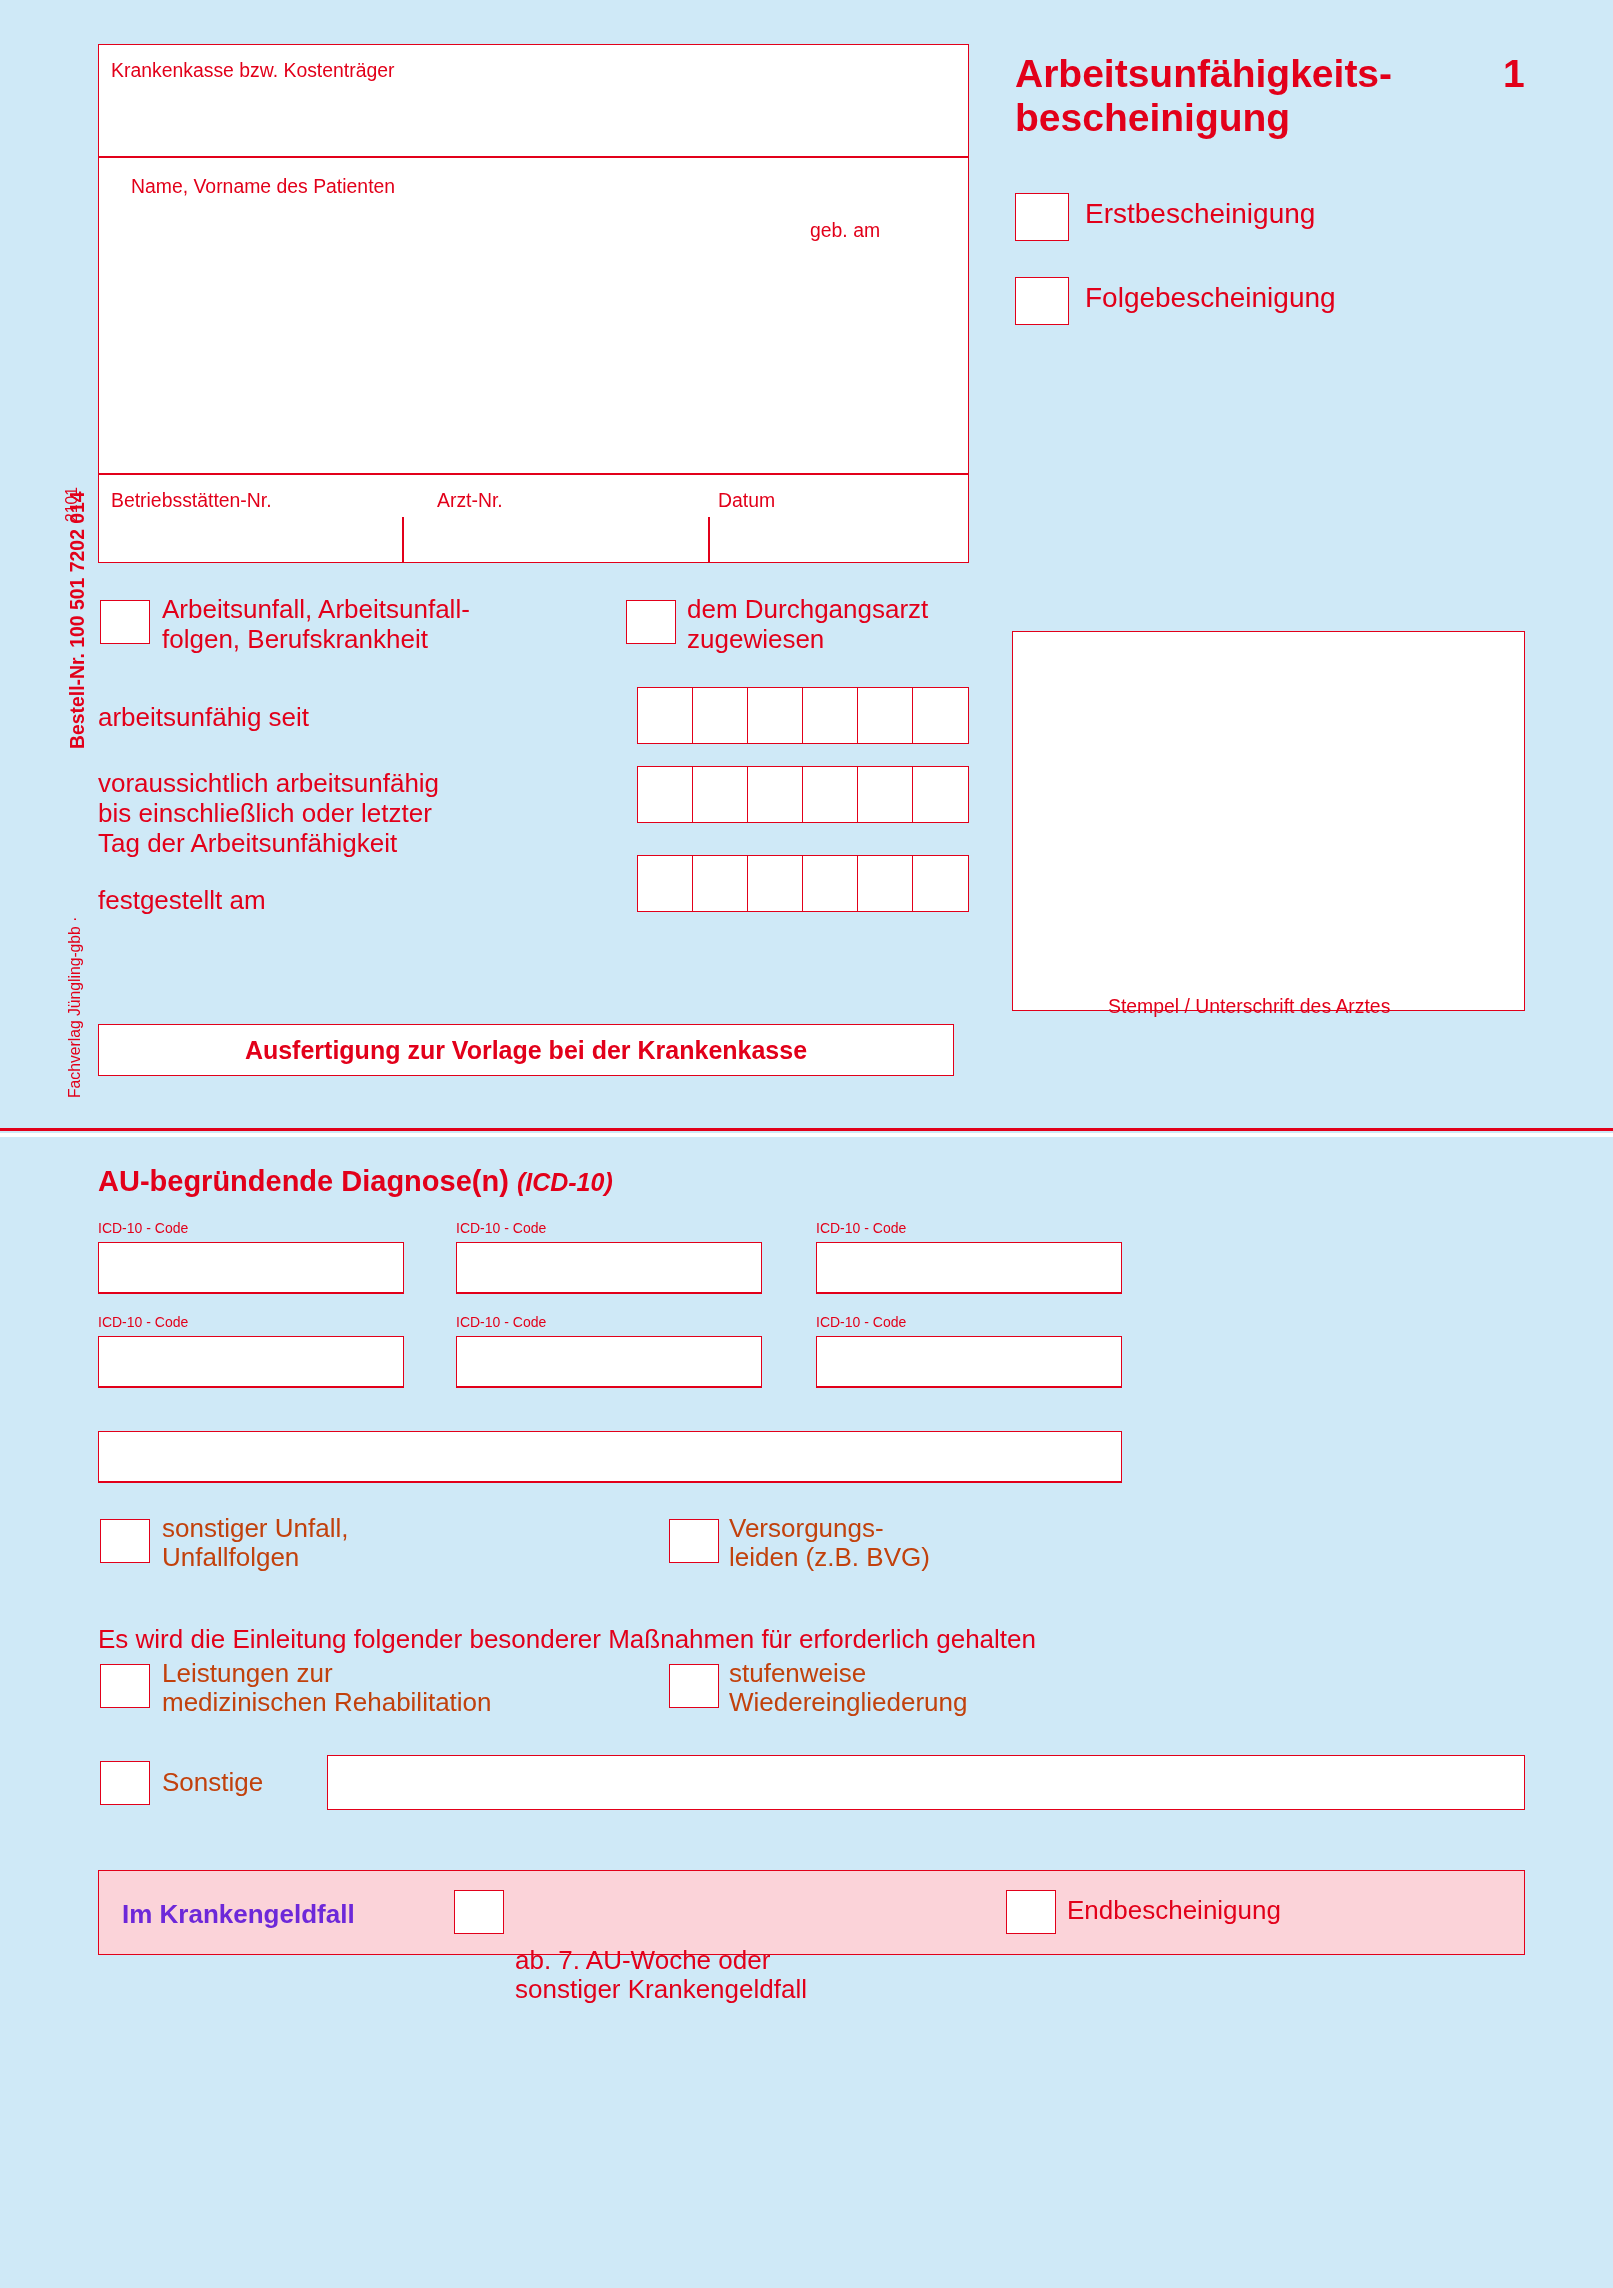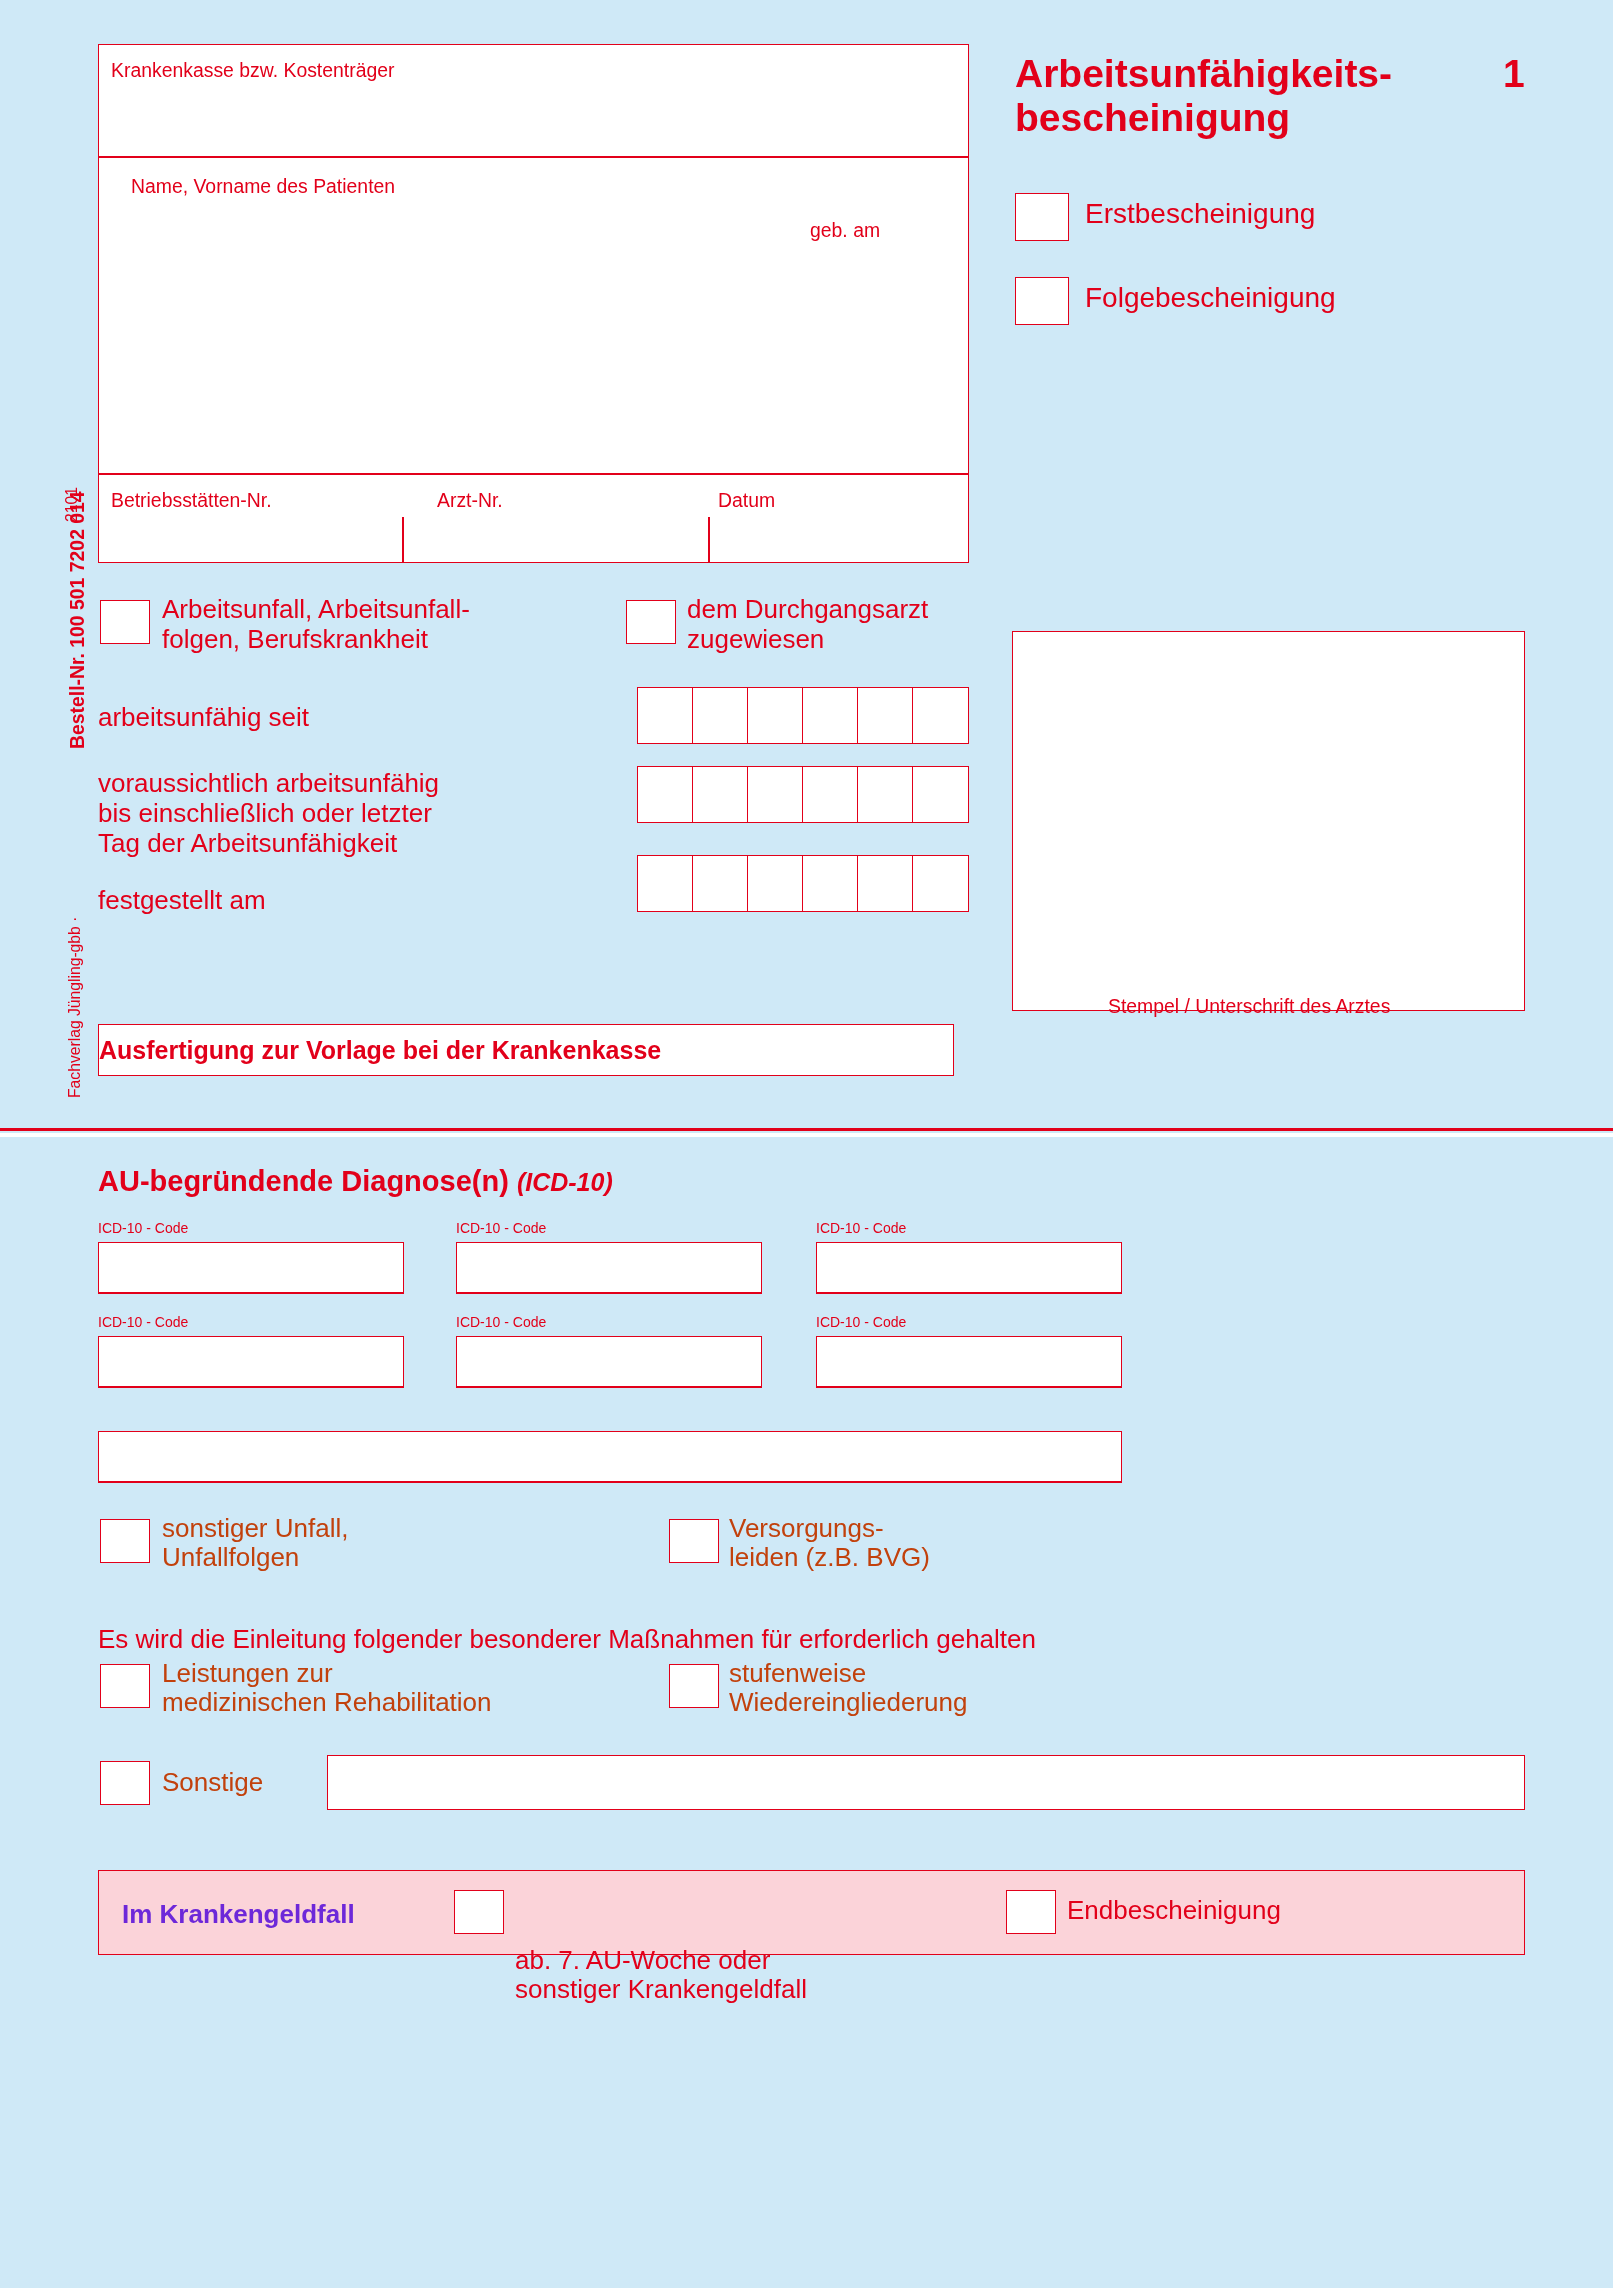--- a/index.html
+++ b/index.html
@@ -112,21 +112,21 @@
     left: 98px; top: 1024px;
     width: 856px; height: 52px;
     background: #ffffff;
     border: 1.8px solid #e2001a;
     box-sizing: border-box;
   }
   #banner span {
     position: absolute;
     left: 0; right: 0;
     top: 11px;
-    text-align: left;
+    text-align: center;
     font-size: 25px;
     font-weight: bold;
     color: #e2001a;
   }
 
   
   #sep {
     position: absolute;
     left: 0; top: 1128px;
     width: 1613px; height: 2.8px;

